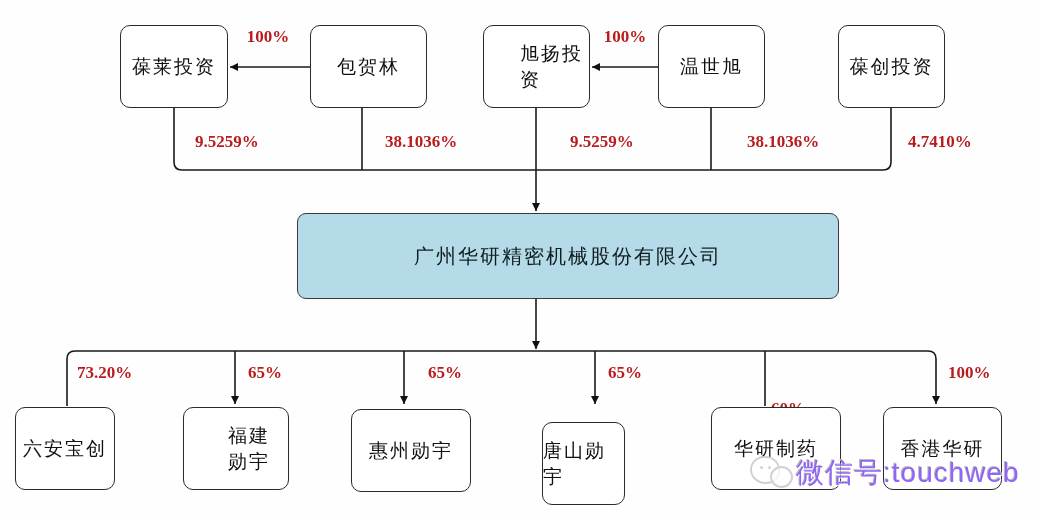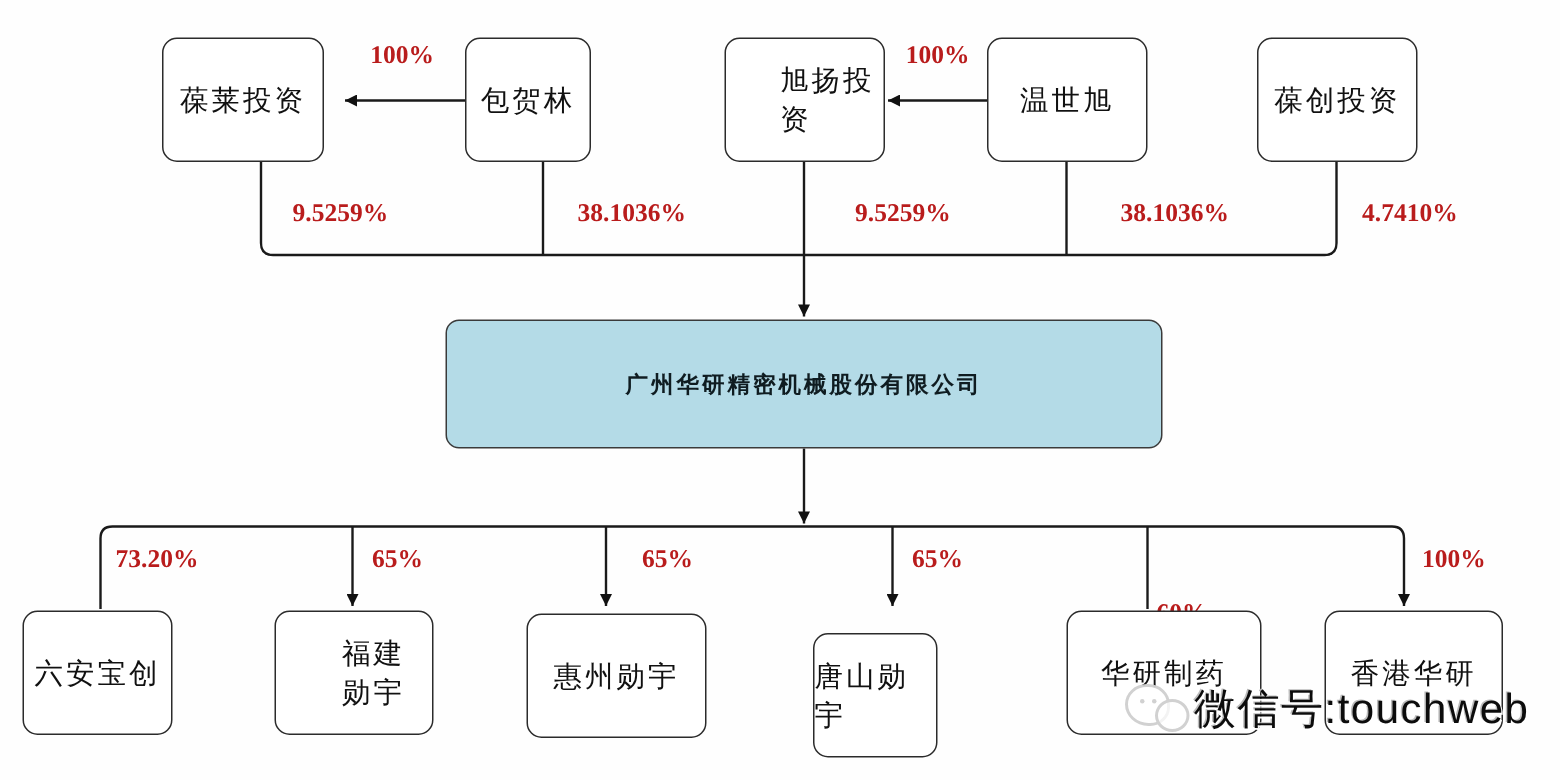--- a/index.html
+++ b/index.html
@@ -15,35 +15,35 @@
     position:absolute;
     height:83px;
     border:1.6px solid #2b2b2b;
     border-radius:10px;
     background:#ffffff;
     display:flex;align-items:center;justify-content:center;
     font-size:19px;letter-spacing:2px;color:#111;
     box-sizing:border-box;
   }
   .company{
-    position:absolute;left:297px;top:213px;width:478px;height:86px;
+    position:absolute;left:297px;top:213px;width:542px;height:86px;
     border:1.6px solid #3a3a3a;border-radius:9px;
     background:#b4dbe7;
     display:flex;align-items:center;justify-content:center;
-    font-size:15px;font-weight:bold;letter-spacing:2px;color:#0f1c21;
+    font-size:20px;font-weight:normal;letter-spacing:2px;color:#0f1c21;
     box-sizing:border-box;
   }
   .pct{
     position:absolute;
     font-weight:bold;font-size:17px;color:#b91c1c;
     white-space:nowrap;
   }
   
-  .tb1{left:108px;top:25px;width:108px;}
-  .tb2{left:310px;top:25px;width:84px;}
+  .tb1{left:120px;top:25px;width:108px;}
+  .tb2{left:310px;top:25px;width:117px;}
   .tb3{left:483px;top:25px;width:107px;padding-left:36px;}
   .tb4{left:658px;top:25px;width:107px;}
   .tb5{left:838px;top:25px;width:107px;}
   
   .ctl1{left:243px;top:27px;width:50px;text-align:center;}
   .ctl2{left:600px;top:27px;width:50px;text-align:center;}
   
   .tp1{left:195px;top:132px;}
   .tp2{left:385px;top:132px;}
   .tp3{left:570px;top:132px;}
@@ -80,21 +80,21 @@
   .wm-bubble-small{
     position:absolute;left:22px;top:14px;width:19px;height:18px;
     border:2px solid #cfcfcf;border-radius:50%;
     background:rgba(255,255,255,0.75);
   }
   .wm-eye{position:absolute;width:3px;height:3px;border-radius:50%;background:#cfcfcf;}
   .wm-eye.e1{left:8px;top:8px;}
   .wm-eye.e2{left:16px;top:8px;}
   .wm-text{
     font-size:28px;letter-spacing:1px;
-    color:#000000;
+    color:#8b5cf6;
     text-shadow:1px 1px 0 #ffffff, -1px -1px 0 #b9b9b9;
   }
 </style>
 </head>
 <body>
 
 <div class="canvas">
 
   <svg class="lines" width="1040" height="520" viewBox="0 0 1040 520">
     <defs>

